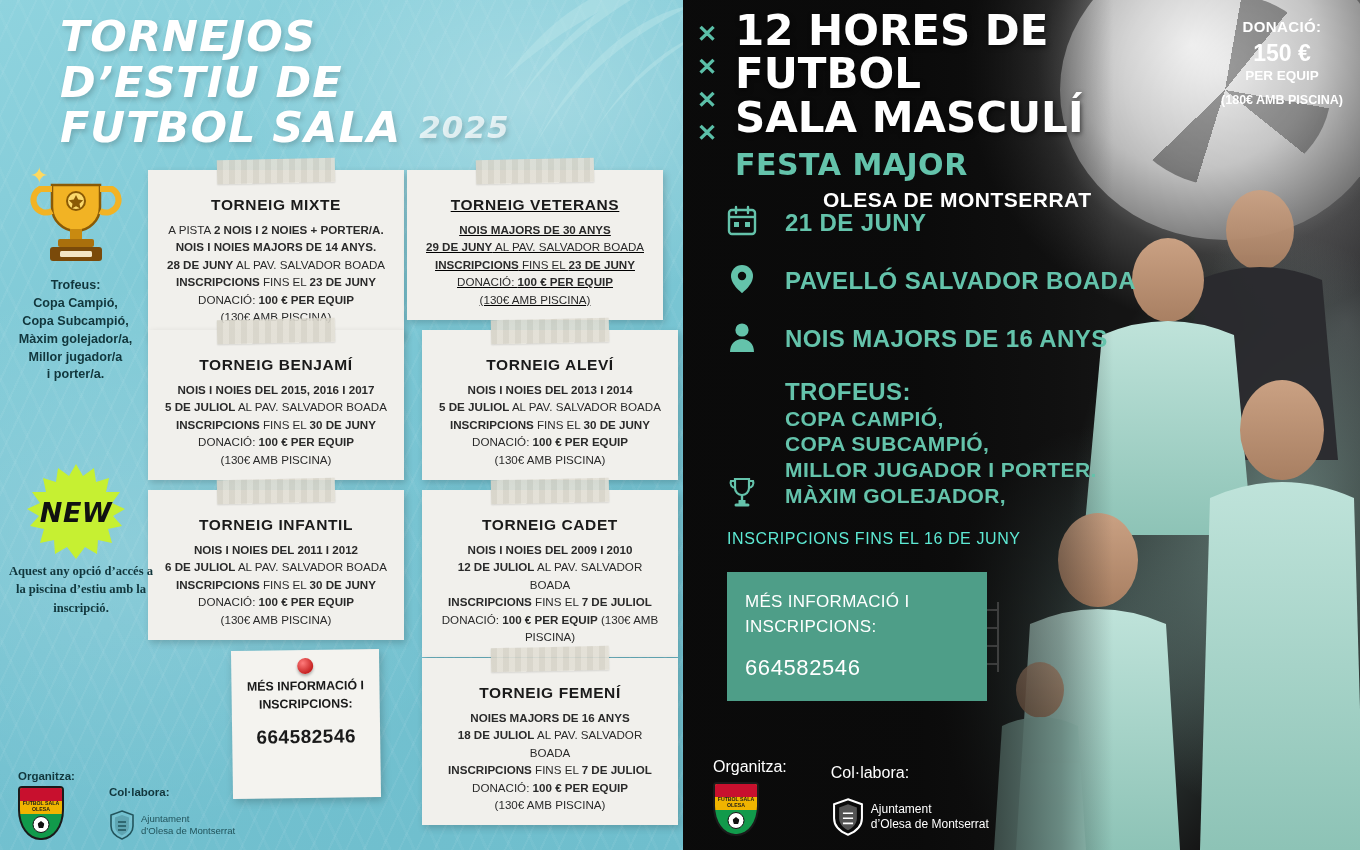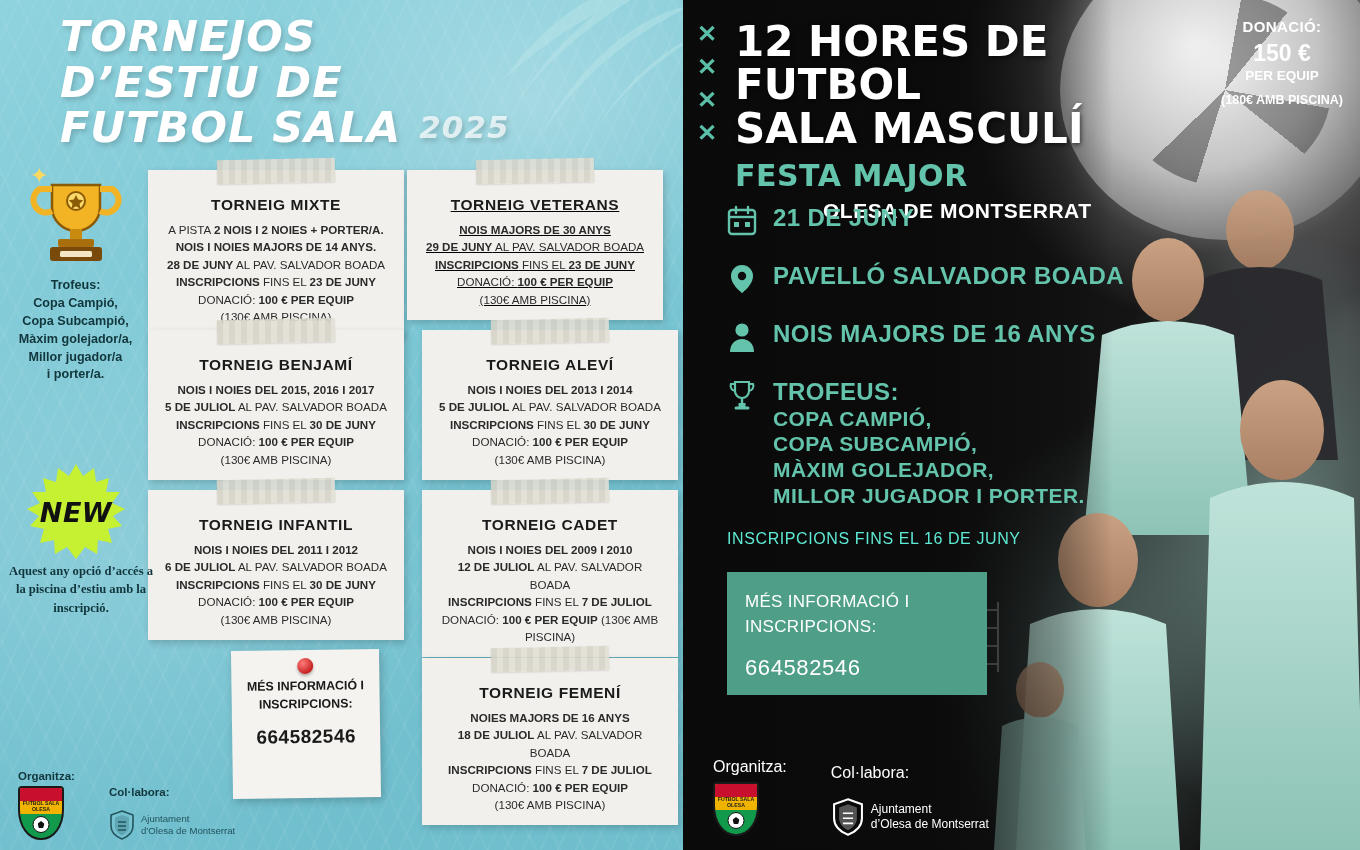--- a/index.html
+++ b/index.html
@@ -173,47 +173,47 @@
     color:#fff; font-weight: 800; line-height:1.25;
   }
   .donacio .d1 { font-size: 15px; letter-spacing:.4px;}
   .donacio .d2 { font-size: 23px; margin-top:2px;}
   .donacio .d3 { font-size: 13.5px; }
   .donacio .d4 { font-size: 12.5px; margin-top: 8px; line-height:1.3;}
 
   .xmarks { position:absolute; left: 14px; top: 22px; z-index:6; display:flex; flex-direction:column; gap: 9px; }
   .xmarks div { color:#5bbfa8; font-size: 24px; font-weight: 800; line-height:1; }
 
-  .rtitle { position:absolute; left: 52px; top: 20px; z-index: 6; width: 430px; }
+  .rtitle { position:absolute; left: 52px; top: 9px; z-index: 6; width: 430px; }
   .rtitle h1 {
     font-family:"DejaVu Sans", sans-serif;
     font-size: 42px; font-weight: 800; color:#fff; line-height: 1.03; letter-spacing: 0px;
     text-shadow: 1px 2px 5px rgba(0,0,0,.6);
   }
   .rtitle .fm {
     font-family:"DejaVu Sans", sans-serif;
     margin-top: 8px; font-size: 30px; font-weight: 800; color:#64c3ab; letter-spacing:.5px;
   }
   .rtitle .olesa {
     margin-top: 6px; margin-left: 88px; font-size: 21px; font-weight: 800; color:#ffffff; letter-spacing:.5px;
   }
 
   .infolist { position:absolute; left: 44px; top: 205px; z-index:6; width: 430px; }
-  .irow { display:flex; align-items:flex-start; gap: 16px; margin-bottom: 26px; }
+  .irow { display:flex; align-items:flex-end; gap: 28px; margin-bottom: 26px; }
   .irow .txt { color:#64c3ab; font-weight: 800; font-size: 24px; letter-spacing:.4px; line-height:1.12; }
   .irow .txt.small { font-size: 21px; line-height:1.22; }
   .ico { width: 30px; height: 32px; flex: none; color:#64c3ab; }
 
   .inscr {
     position:absolute; left: 44px; top: 530px; z-index:6;
     color:#5eead4; font-size: 16px; letter-spacing:.6px;
   }
   .greenbox {
     position:absolute; left: 44px; top: 572px; z-index:6;
-    width: 260px; padding: 18px 18px 14px;
+    width: 260px; padding: 18px 18px 20px;
     background:#4e9e88;
     color:#fff;
   }
   .greenbox .g1 { font-size: 17px; line-height:1.45; letter-spacing:.3px;}
   .greenbox .g2 { margin-top: 16px; font-size: 22px; letter-spacing:.6px;}
 
   .rfoot { position:absolute; left: 30px; bottom: 14px; z-index:6; display:flex; align-items:flex-end; gap: 44px;}
   .rfoot .lbl { color:#fff; font-size: 16px; margin-bottom: 6px; }
   .rfoot .aj-text { color:#fff; }
   .rfoot-col { display:flex; flex-direction:column; }
@@ -497,22 +497,22 @@
           <path d="M8 5 H4 a5 5 0 0 0 4.6 7" fill="none" stroke="currentColor" stroke-width="2.2"></path>
           <path d="M22 5 h4 a5 5 0 0 1 -4.6 7" fill="none" stroke="currentColor" stroke-width="2.2"></path>
           <path d="M15 19 v5" stroke="currentColor" stroke-width="2.4"></path>
           <path d="M9 29 h12" stroke="currentColor" stroke-width="3" stroke-linecap="round"></path>
           <path d="M11.5 24 h7 v4 h-7 z" fill="currentColor"></path>
         </svg>
         <div>
           <div class="txt">TROFEUS:</div>
           <div class="txt small">COPA CAMPIÓ,</div>
           <div class="txt small">COPA SUBCAMPIÓ,</div>
+          <div class="txt small">MILLOR JUGADOR I PORTER.</div>
           <div class="txt small">MÀXIM GOLEJADOR,</div>
-          <div class="txt small">MILLOR JUGADOR I PORTER.</div>
         </div>
       </div>
     </div>
 
     <div class="inscr">INSCRIPCIONS FINS EL 16 DE JUNY</div>
 
     <div class="greenbox">
       <div class="g1">
         <span>MÉS INFORMACIÓ I</span><br>
         <span>INSCRIPCIONS:</span>

